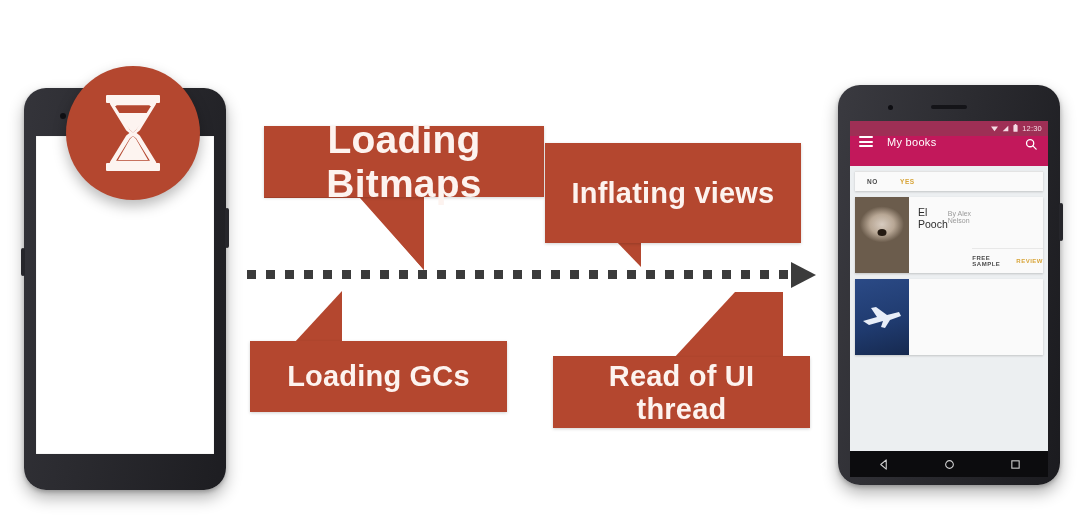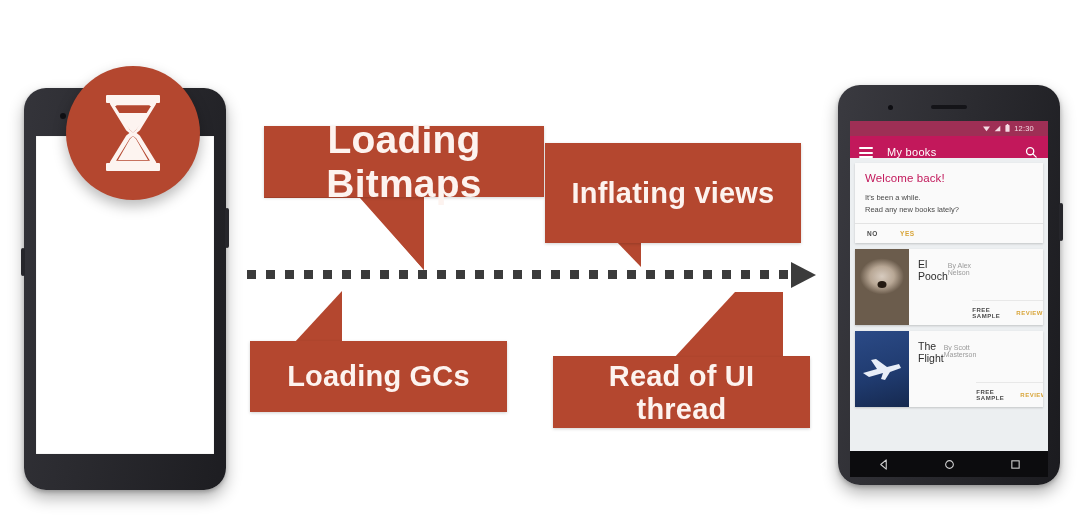--- a/index.html
+++ b/index.html
@@ -158,32 +158,32 @@
     width: 198px; height: 330px;
     background: #eceff1;
     overflow: hidden;
   }
 
   
   .app-statusbar {
     height: 15px;
     background: #9e2f55;
     display: flex; align-items: center; justify-content: flex-end;
-    padding-right: 14px; gap: 4px;
+    padding-right: 6px; gap: 4px;
     color: #f4dbe4;
     font-size: 7px;
   }
   .app-statusbar .sb-icon { display: block; }
   .app-statusbar .sb-time { font-size: 7.5px; letter-spacing: .2px; }
 
   
   .app-bar {
-    height: 22px;
+    height: 30px;
     background: #c2185b;
-    display: flex; align-items: flex-end;
+    display: flex; align-items: flex-start;
     padding: 0 9px;
     color: #ffffff;
   }
   .app-bar .menu-icon { width: 14px; display: flex; flex-direction: column; gap: 2.5px; }
   .app-bar .menu-icon i { display: block; height: 2px; background: #ffffff; border-radius: 1px; }
   .app-bar .app-title { flex: 1; margin-left: 14px; font-size: 11px; letter-spacing: .3px; }
   .app-bar .search-icon { width: 14px; height: 14px; }
 
   
   .welcome-card {
@@ -354,25 +354,20 @@
         <span class="app-title">My books</span>
         <span class="search-icon">
           <svg width="12" height="12" viewBox="0 0 14 14">
             <circle cx="6" cy="6" r="4.2" fill="none" stroke="#ffffff" stroke-width="1.5"></circle>
             <line x1="9.2" y1="9.2" x2="13" y2="13" stroke="#ffffff" stroke-width="1.5" stroke-linecap="round"></line>
           </svg>
         </span>
       </div>
 
       <div class="welcome-card">
-        <div class="wc-body">
-          <div class="wc-title">Welcome back!</div>
-          <div class="wc-line">It's been a while.</div>
-          <div class="wc-line">Read any new books lately?</div>
-        </div>
         <div class="wc-actions">
           <span class="wc-btn btn-no">NO</span>
           <span class="wc-btn btn-yes">YES</span>
         </div>
       </div>
 
       <div class="book-card">
         <div class="book-thumb dog"></div>
         <div class="book-meta">
           <div class="book-title">El Pooch</div>
@@ -382,28 +377,20 @@
             <span class="book-btn review">REVIEW</span>
           </div>
         </div>
       </div>
 
       <div class="book-card">
         <div class="book-thumb plane">
           <svg width="42" height="24" viewBox="0 0 42 24" aria-hidden="true">
             <path d="M2 16 L16 12 L10 3 L15 2 L26 10 L38 7 L40 11 L29 15 L24 23 L20 22 L22 16 L8 20 Z" fill="#e8eef8"></path>
           </svg>
-        </div>
-        <div class="book-meta">
-          <div class="book-title">The Flight</div>
-          <div class="book-author">By Scott Masterson</div>
-          <div class="book-actions">
-            <span class="book-btn sample">FREE SAMPLE</span>
-            <span class="book-btn review">REVIEW</span>
-          </div>
         </div>
       </div>
 
     </div>
 
     <div class="app-navbar">
       <span class="nav-btn">
         <svg width="11" height="11" viewBox="0 0 12 12">
           <path d="M9 1 L3 6 L9 11 Z" fill="none" stroke="#cfcfcf" stroke-width="1.2" stroke-linejoin="round"></path>
         </svg>

